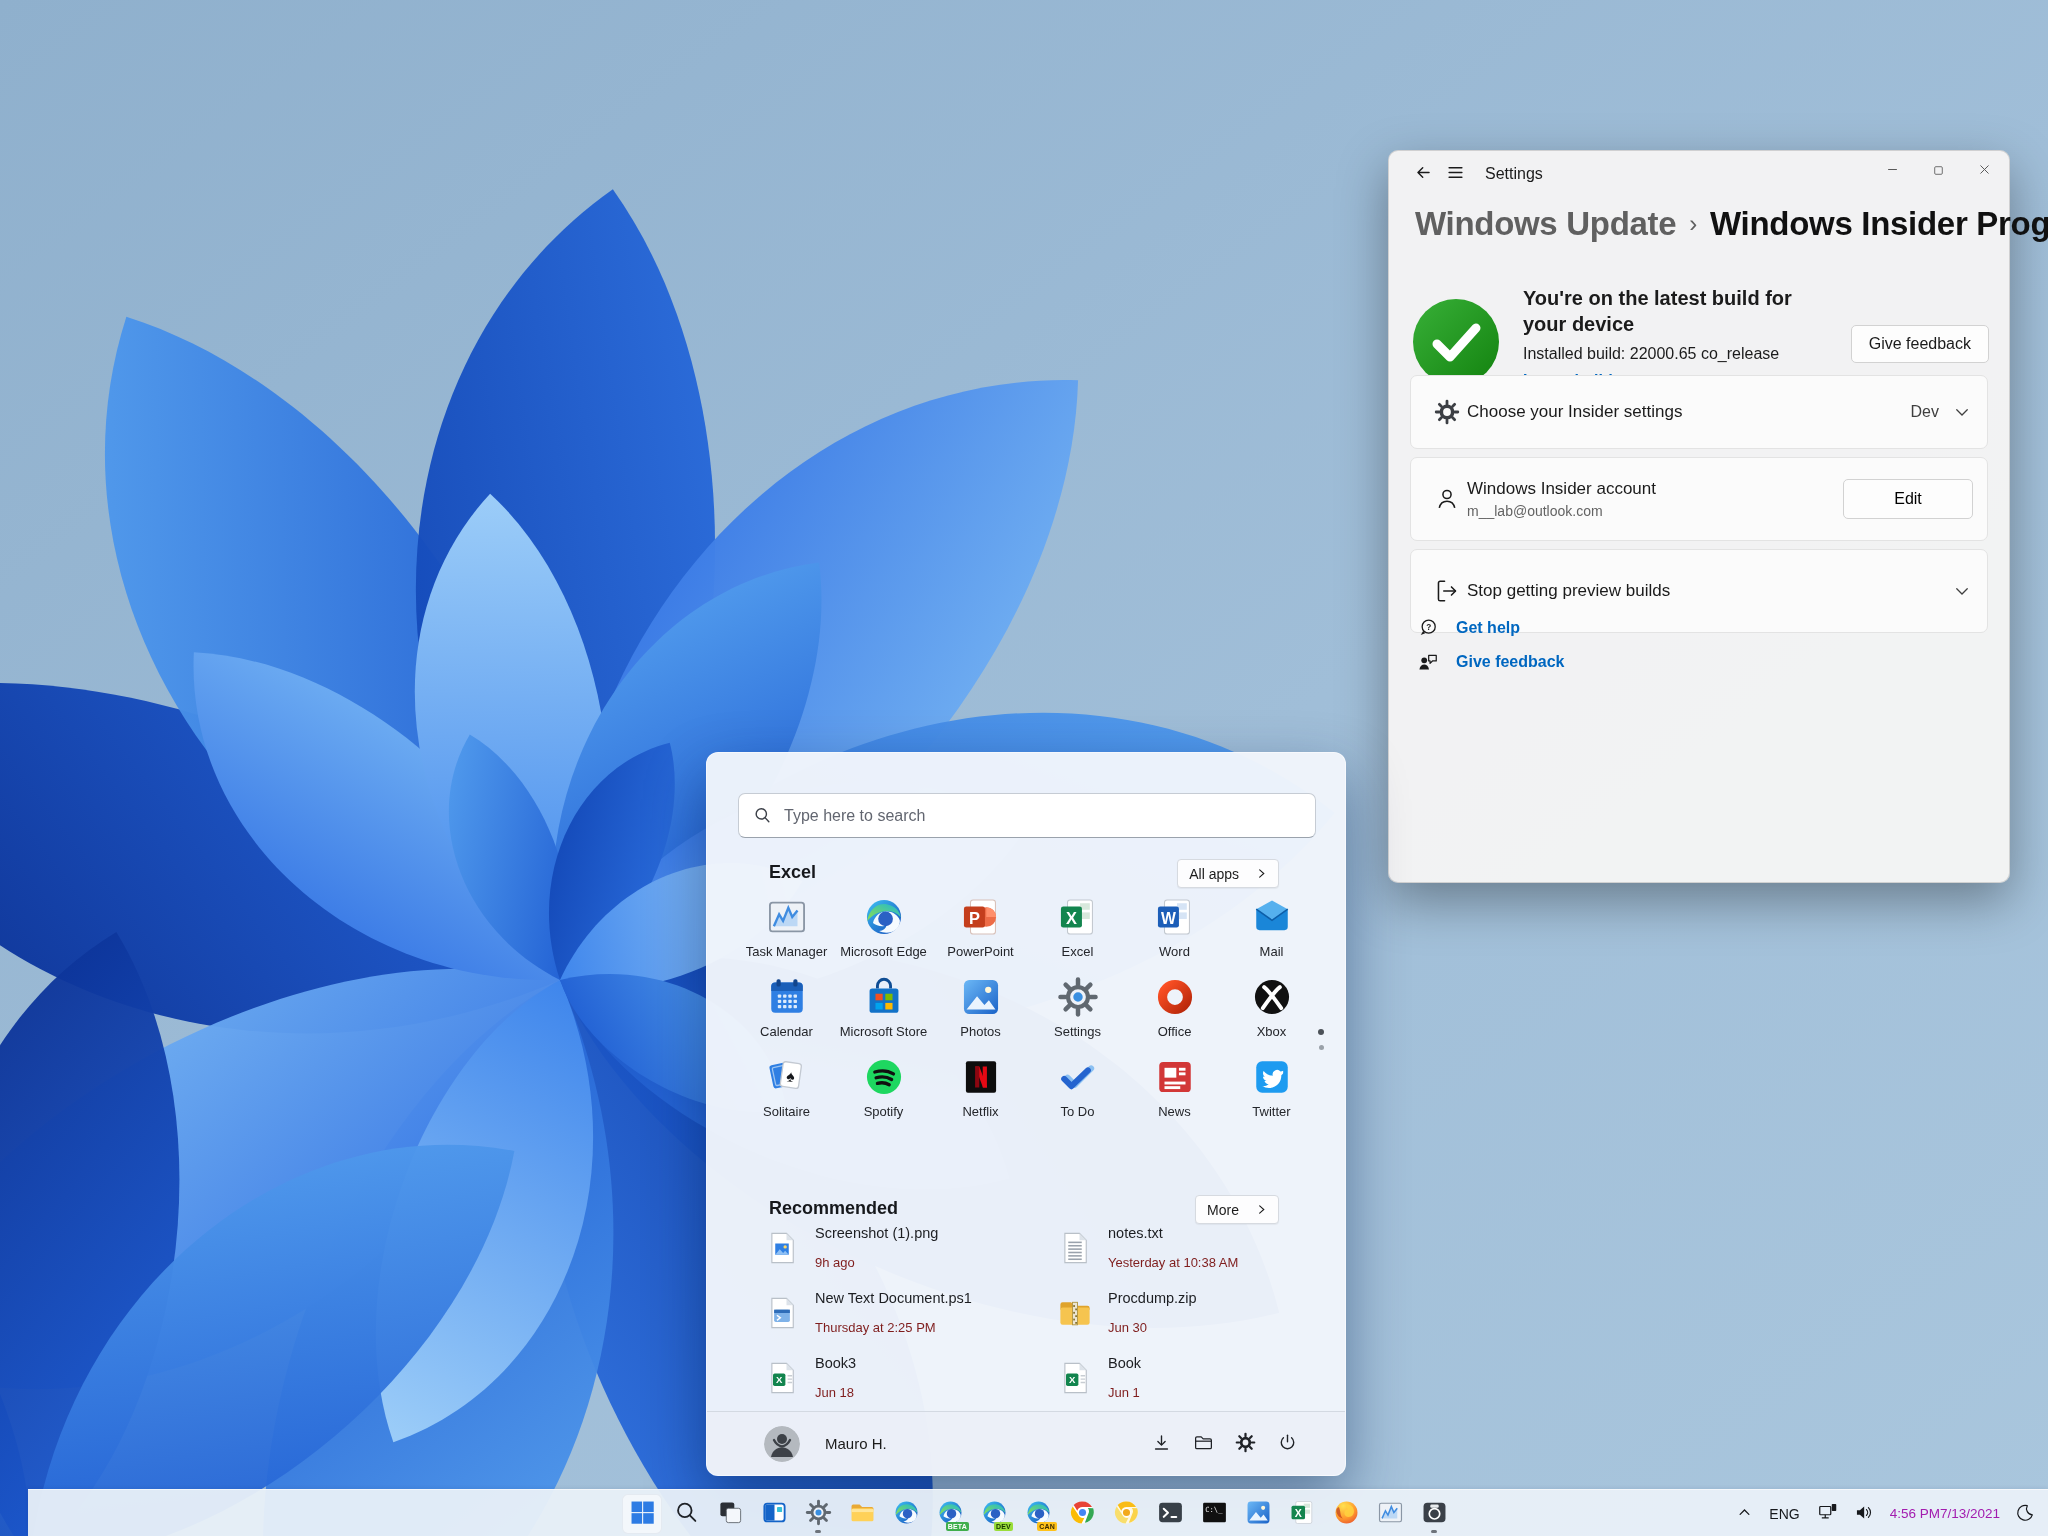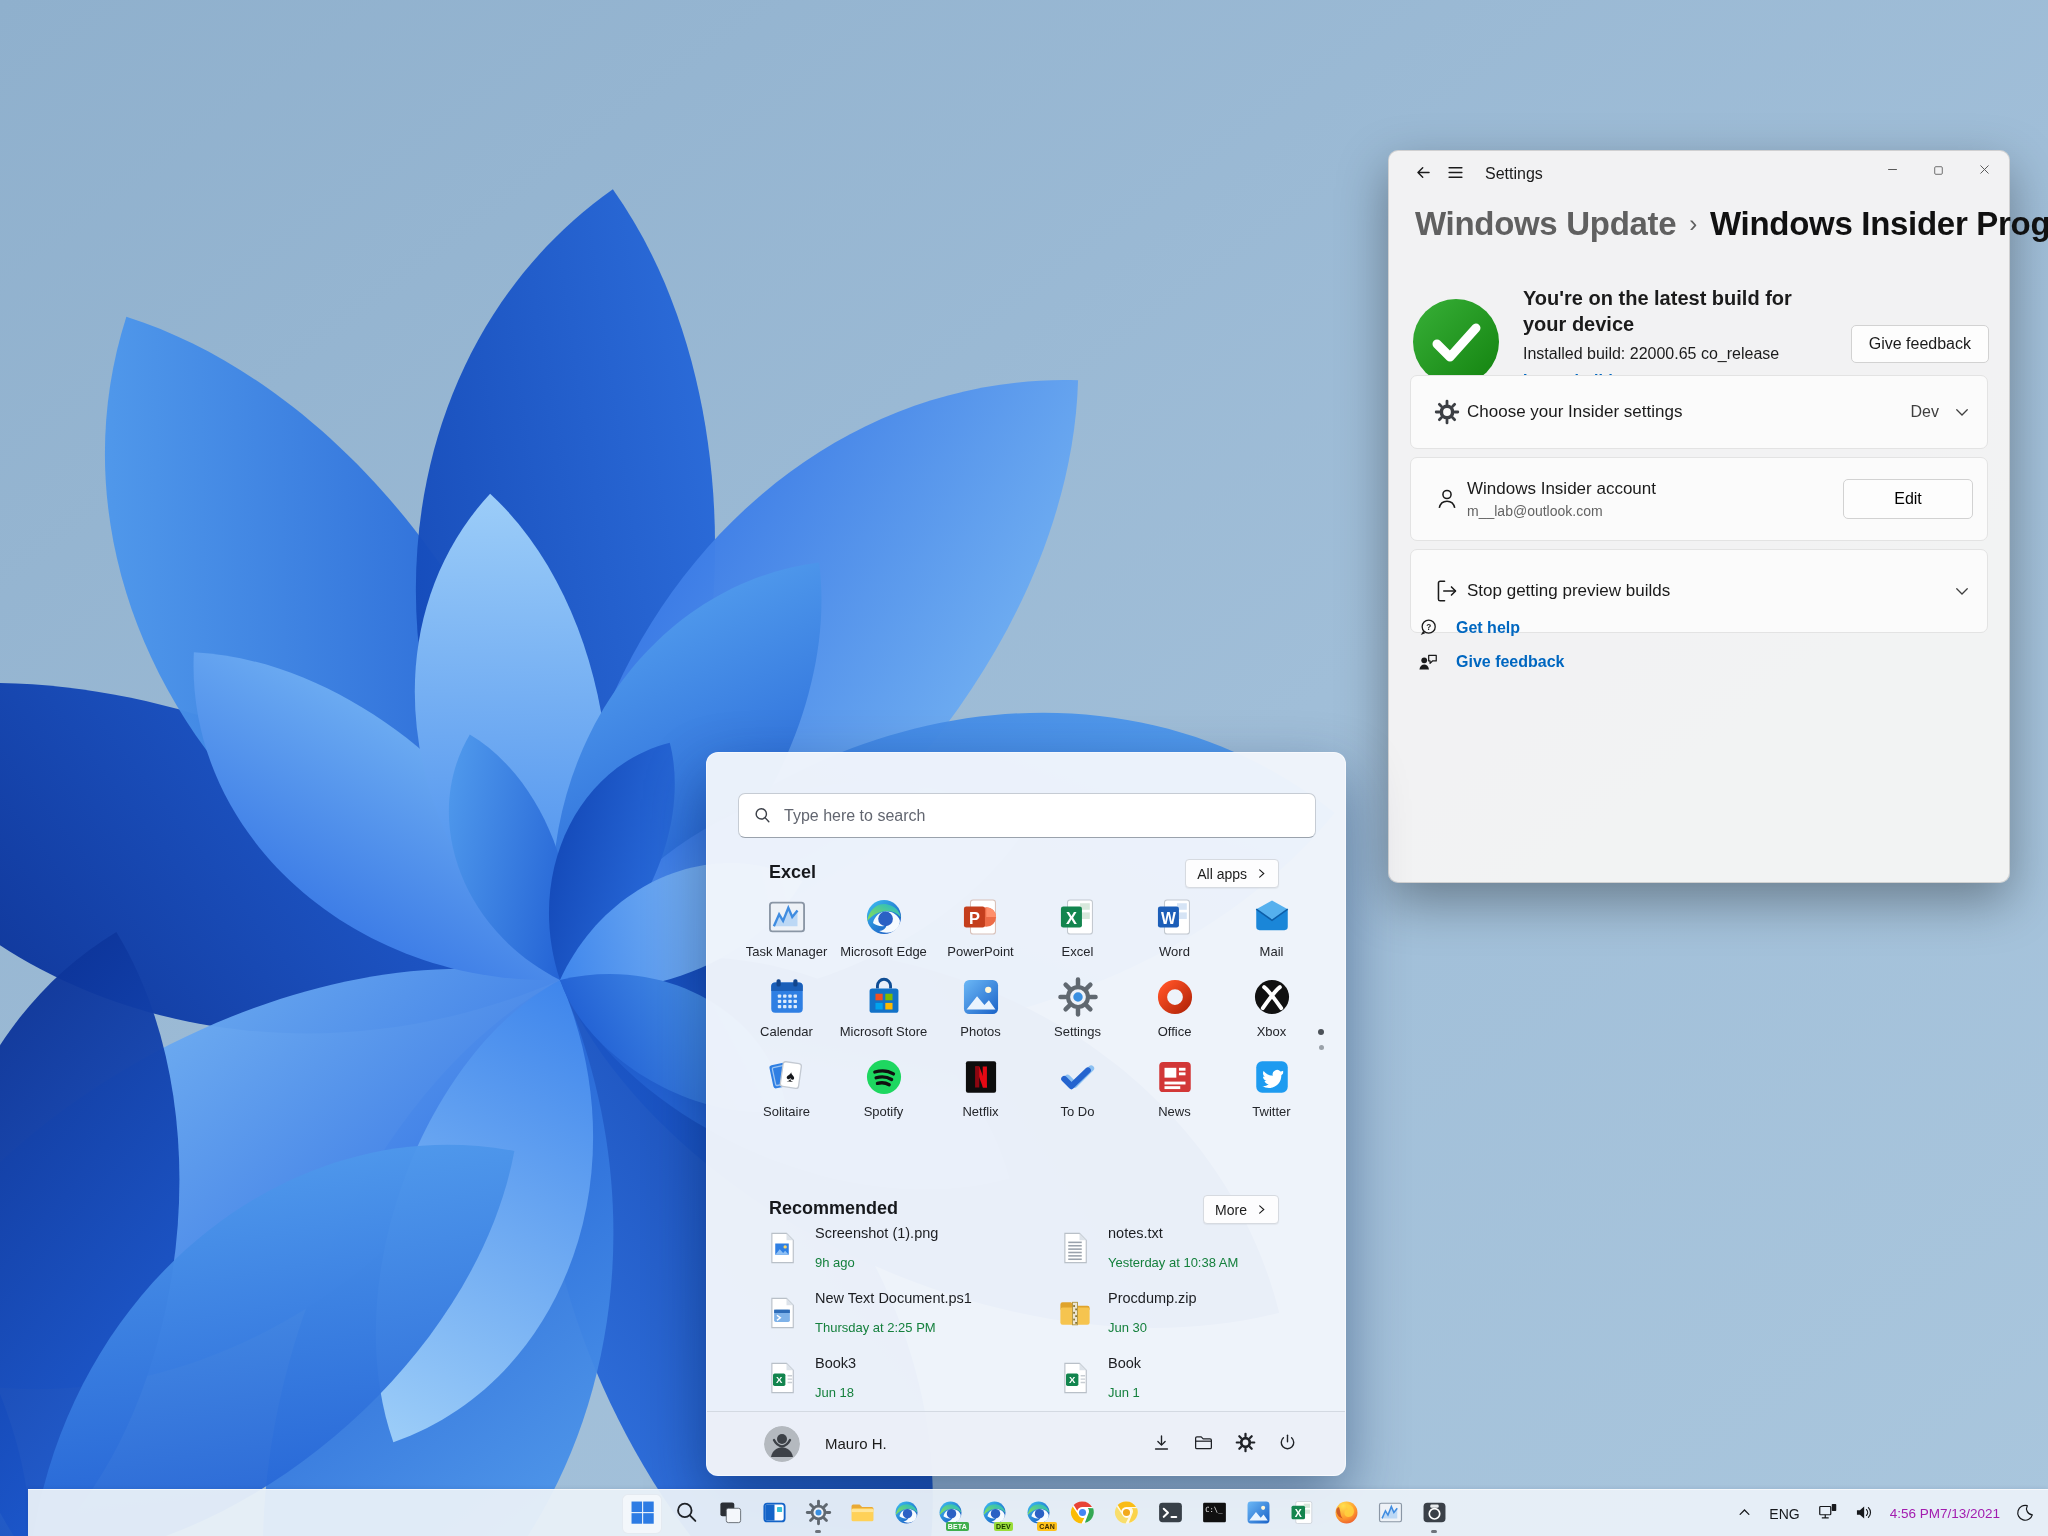--- a/index.html
+++ b/index.html
@@ -60,36 +60,36 @@
   .sm-search{ position:absolute; left:31px; top:40px; width:578px; height:45px;
     background:#fff; border:1px solid #c6ccd4; border-bottom-color:#9aa2ac; border-radius:7px;
     display:flex; align-items:center; padding:0 14px; }
   .sm-search-icon{ width:19px; height:19px; margin-right:12px; flex:none; }
   .sm-search input{ border:none; outline:none; background:transparent; font-size:16px;
     font-family:inherit; color:#1b1b1b; width:100%; }
   .sm-search input::placeholder{ color:#626670; }
   .sm-section-head{ position:absolute; left:62px; font-size:18px; font-weight:700; color:#16181c; }
   .sm-head-btn{ position:absolute; height:29px; padding:0 11px; background:#fdfdfe;
     border:1px solid #d6dae0; border-radius:4px; box-shadow:0 1px 1px rgba(0,0,0,0.05);
-    font-size:14px; font-family:inherit; color:#1b1b1b; display:flex; align-items:center; gap:9px; }
+    font-size:14px; font-family:inherit; color:#1b1b1b; display:flex; align-items:center; gap:17px; }
   .sm-head-btn svg{ width:11px; height:11px; }
   .sm-grid{ position:absolute; left:31px; top:140px; width:582px; display:flex; flex-wrap:wrap; }
   .sm-app{ width:97px; height:80px; display:flex; flex-direction:column; align-items:center;
     justify-content:flex-start; padding-top:3px; cursor:default; border-radius:6px; }
   .sm-app-icon{ width:42px; height:42px; }
   .sm-app-label{ font-size:13px; margin-top:6px; color:#24262b; white-space:nowrap; }
   .sm-dots{ position:absolute; left:611px; top:276px; display:flex; flex-direction:column; align-items:center; gap:10px; }
   .sm-dot1{ width:6px; height:6px; border-radius:50%; background:#4c5158; }
   .sm-dot2{ width:5px; height:5px; border-radius:50%; background:#9aa1a9; }
   .sm-rec{ position:absolute; left:57px; top:462px; width:560px; display:grid;
     grid-template-columns:293px 293px; grid-auto-rows:65px; }
   .sm-rec-item{ display:flex; align-items:center; gap:15px; cursor:default; }
   .sm-rec-icon{ width:36px; height:36px; flex:none; }
   .sm-rec-title{ font-size:14.5px; color:#1c1e22; white-space:nowrap; }
-  .sm-rec-sub{ font-size:13px; color:#15803d; margin-top:14px; white-space:nowrap; }
+  .sm-rec-sub{ font-size:13px; color:#7f1d1d; margin-top:14px; white-space:nowrap; }
   .sm-footer{ position:absolute; left:0; right:0; bottom:0; height:64px;
     border-top:1px solid #d3d9e2; background:rgba(235,239,246,0.6);
     border-radius:0 0 12px 12px; display:flex; align-items:center; }
   .sm-avatar{ width:36px; height:36px; border-radius:50%; margin-left:57px; overflow:hidden; flex:none; cursor:pointer;}
   .sm-user{ font-size:15px; margin-left:25px; }
   .sm-footer-icons{ margin-left:auto; margin-right:41px; display:flex; }
   .sm-footer-btn{ width:34px; height:34px; margin-left:8px; border:none; background:transparent;
     border-radius:5px; display:flex; align-items:center; justify-content:center; }
   .sm-footer-btn svg{ width:21px; height:21px; }
 

